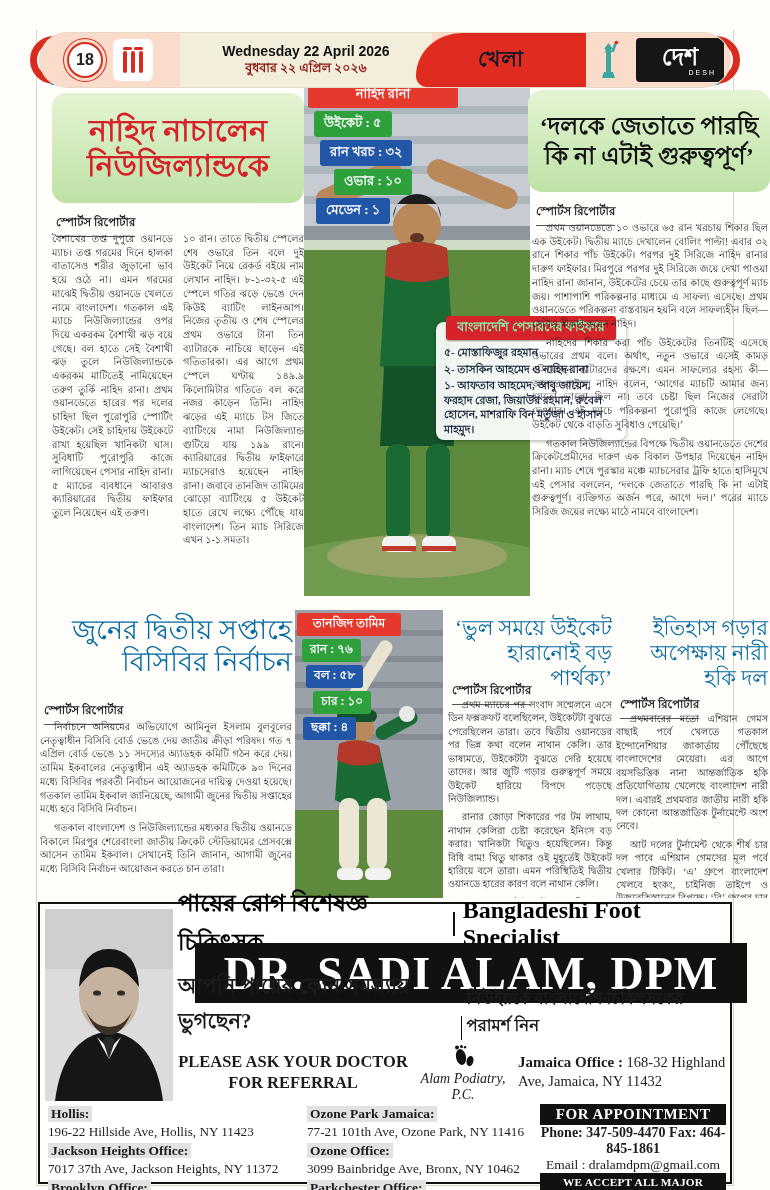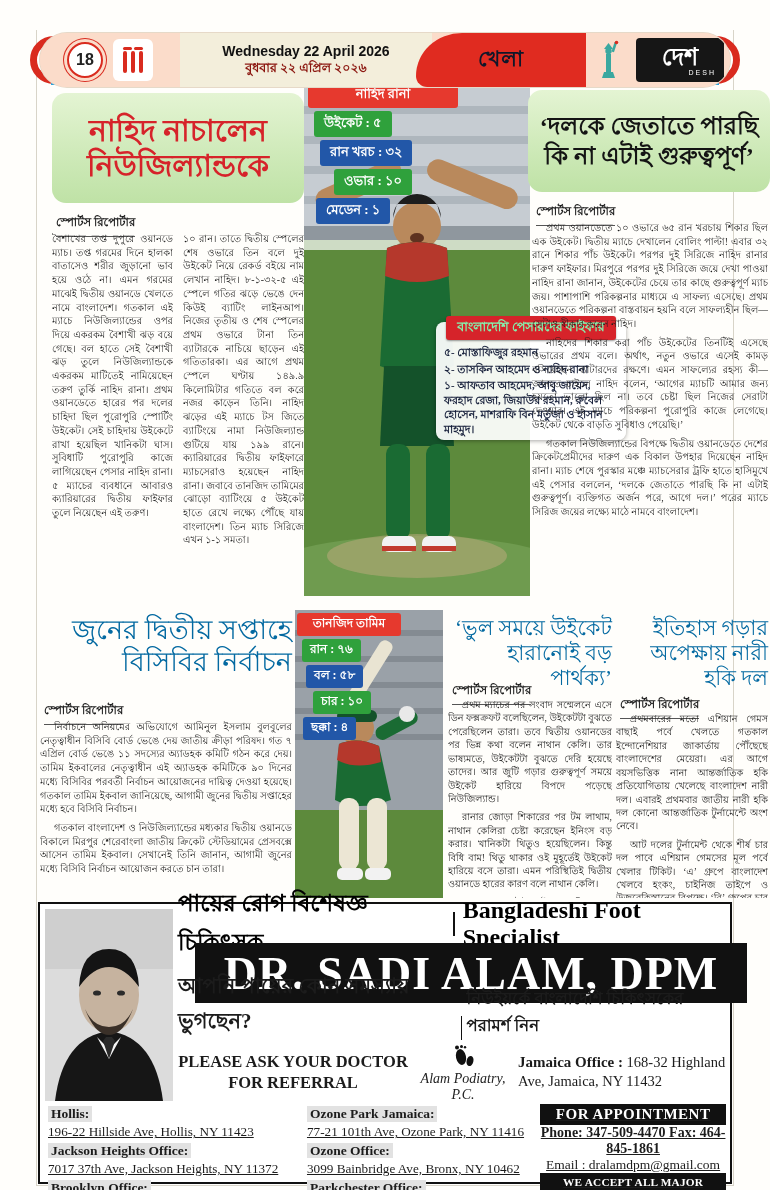--- a/index.html
+++ b/index.html
@@ -101,21 +101,21 @@
   .ad-name { color:#fff; font-weight:bold; font-size:46px; letter-spacing:1px; white-space:nowrap; }
   .ad-question { position:absolute; left:138px; top:102px; width:552px; height:34px; display:flex; align-items:flex-end; justify-content:center; gap:4px; }
   .ad-question .bn1 { font-weight:bold; font-size:21px; }
   .ad-question .divider { width:2px; height:24px; background:#111; }
   .ad-question .bn2 { font-weight:bold; font-size:16.5px; }
   .ad-midrow { position:absolute; left:138px; top:138px; width:552px; height:60px; display:flex; align-items:center; }
   .ad-referral { width:230px; text-align:center; font-weight:bold; font-size:16.5px; line-height:1.3; }
   .ad-script { width:110px; text-align:center; font-style:italic; font-size:14px; color:#222; line-height:1.1; }
   .ad-jamaica { width:212px; font-size:14.5px; line-height:1.3; }
   .ad-jamaica b { font-size:15px; }
-  .ad-offices { position:absolute; left:8px; top:200px; width:678px; height:78px; display:flex; gap:10px;text-decoration:underline; }
+  .ad-offices { position:absolute; left:8px; top:200px; width:678px; height:78px; display:flex; gap:10px; }
   .office-col { display:flex; flex-direction:column; justify-content:space-between; }
   .office-col.c1 { width:252px; } .office-col.c2 { width:226px; } .office-col.c3 { width:188px; }
   .office-entry { line-height:1.15; }
   .office-label { font-weight:bold; font-size:13.5px; background:#e2e2e2; display:inline-block; padding:0 3px; }
   .office-addr { font-size:13.2px; }
   .appt-bar { background:#111; color:#fff; font-weight:bold; font-size:15px; text-align:center; padding:2px 4px; letter-spacing:0.5px; }
   .appt-phone { font-weight:bold; font-size:14px; text-align:center; }
   .appt-email { font-size:13.5px; text-align:center; }
   .ins-bar { background:#111; color:#fff; font-weight:bold; font-size:11.3px; text-align:center; padding:3px 2px; letter-spacing:0.2px; }
 </style>

